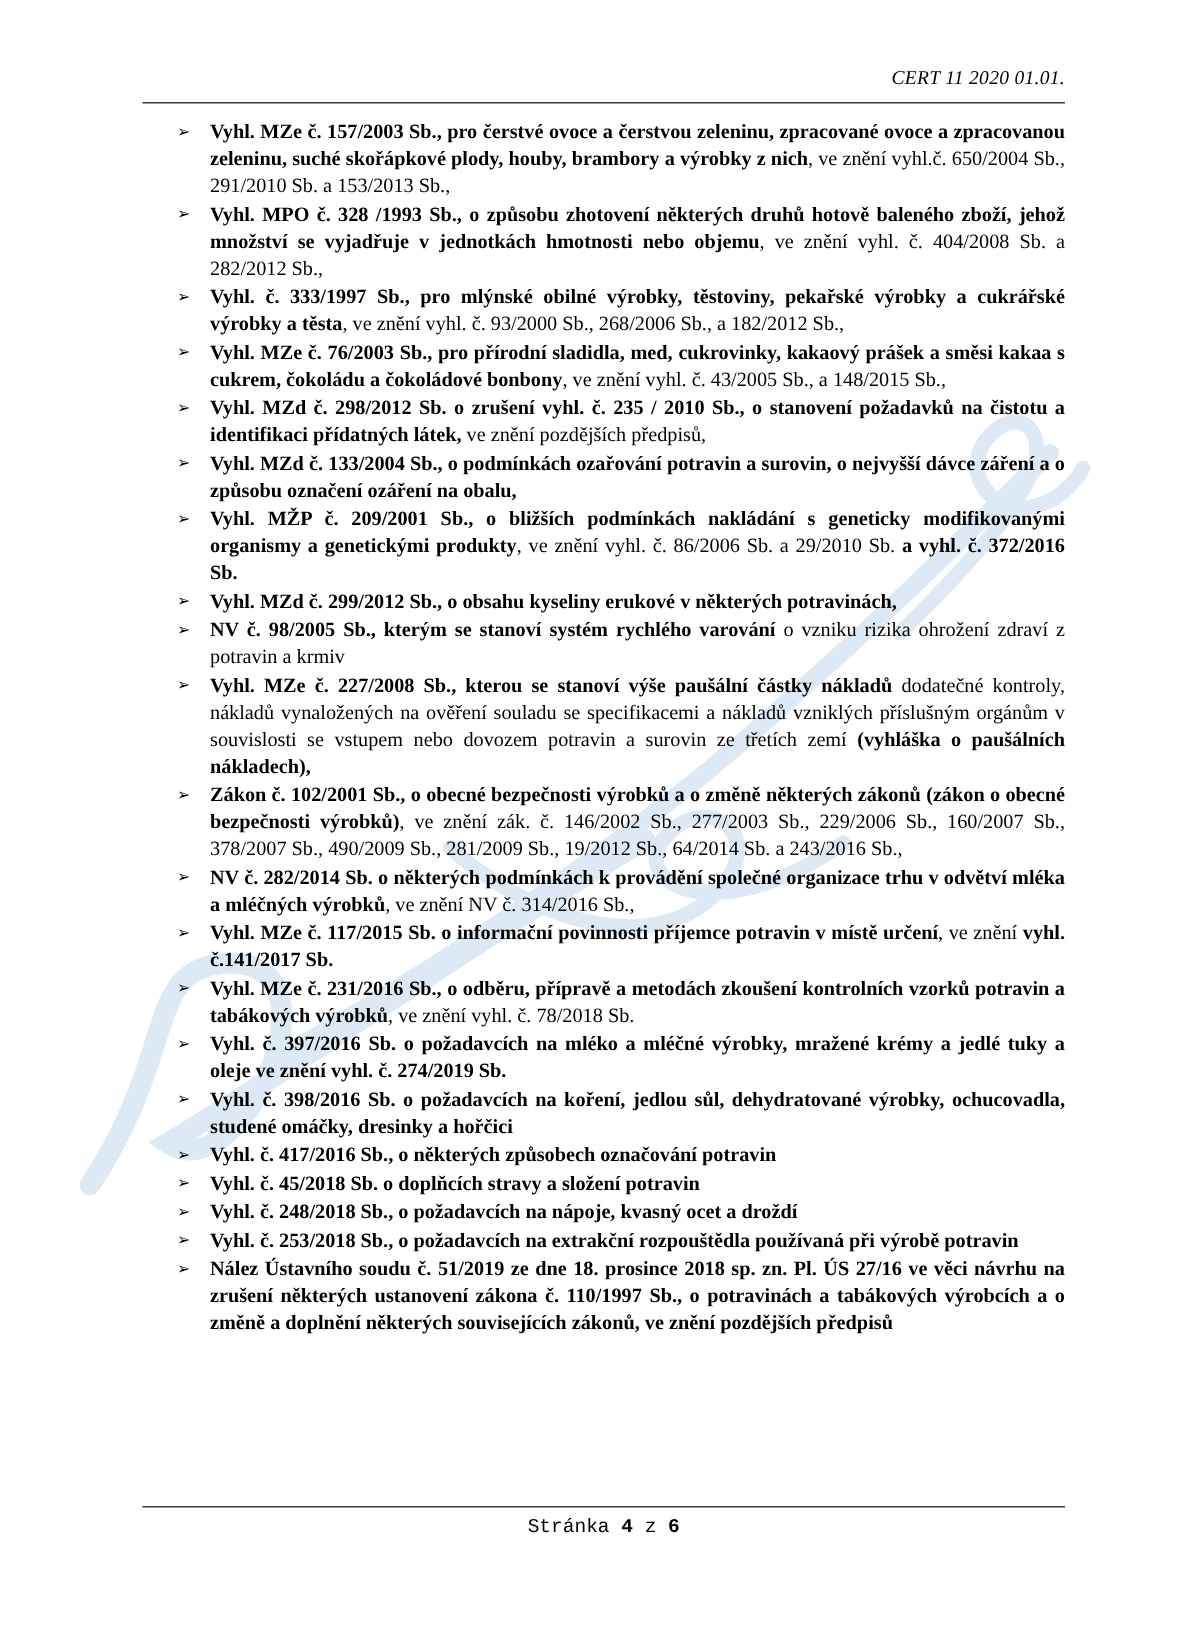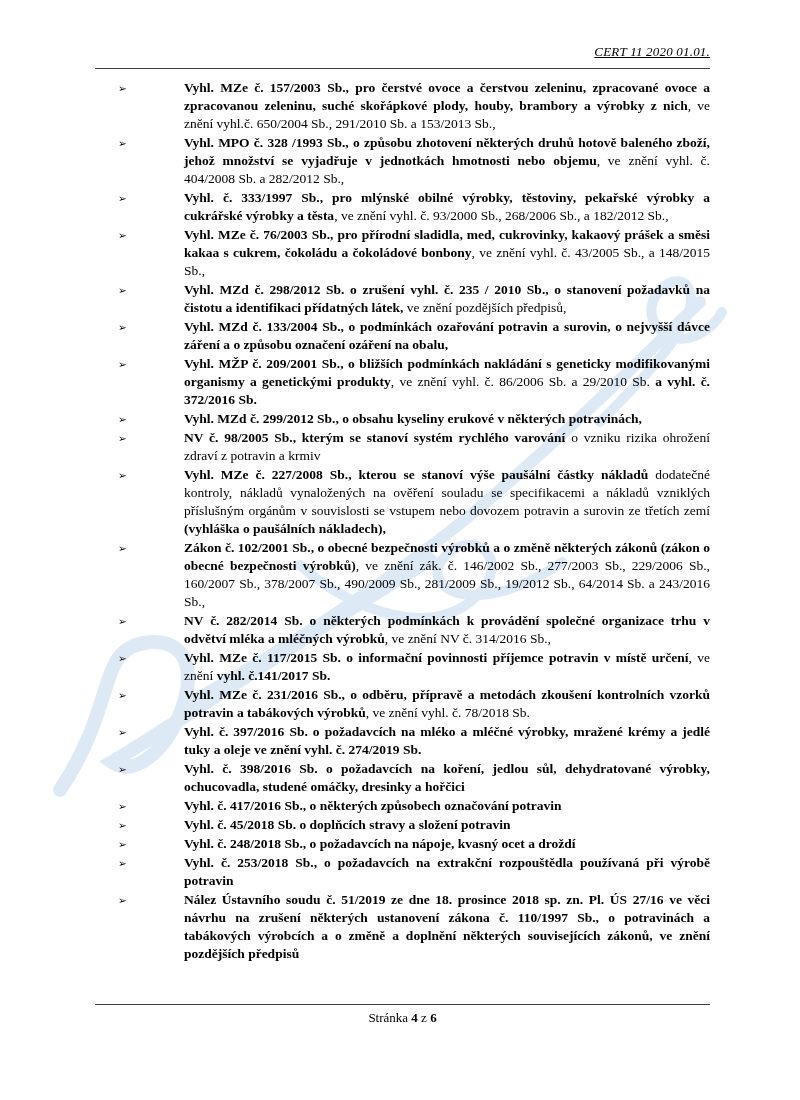--- a/index.html
+++ b/index.html
@@ -5,28 +5,28 @@
   html,body{margin:0;padding:0;}
   body{
     width:800px;height:1100px;background:#ffffff;color:#000;
     font-family:"Liberation Serif","DejaVu Serif",serif;
     position:relative;overflow:hidden;
   }
   .page{position:absolute;inset:0;}
   .watermark{position:absolute;inset:0;z-index:0;pointer-events:none;}
   .watermark svg g{opacity:0.35;}
   .content{position:relative;z-index:1;padding:44px 90px 0 95px;}
-  .header{text-align:right;font-style:italic;font-size:13px;letter-spacing:.2px;text-decoration:underline;}
+  .header{text-align:right;font-style:italic;font-size:13px;letter-spacing:.2px;}
   .rule{border:none;border-top:1px solid #3a3a3a;margin:8px 0 0 0;height:0;}
   .list{margin-top:10px;padding-left:23px;}
   .reg-item{display:flex;font-size:13.5px;line-height:18px;margin-bottom:1px;}
   .bullet{flex:0 0 22px;font-family:"DejaVu Sans",sans-serif;font-size:10.5px;line-height:18px;}
-  .reg-text{flex:1;text-align:justify;margin-left:44px;}
+  .reg-text{flex:1;text-align:justify;}
   .b{font-weight:bold;}
-  .footer-area{position:absolute;left:95px;right:90px;top:1004px;z-index:1;}
+  .footer-area{position:absolute;left:95px;right:90px;top:1004px;z-index:1;font-family:Liberation Mono, monospace;}
   .footer-text{text-align:center;font-size:13px;padding-top:5px;}
   .footer-text b{font-weight:bold;}
 </style>
 </head>
 <body>
 
 <div class="page">
 
   <div class="watermark">
     <svg width="800" height="1100" viewBox="0 0 800 1100">

